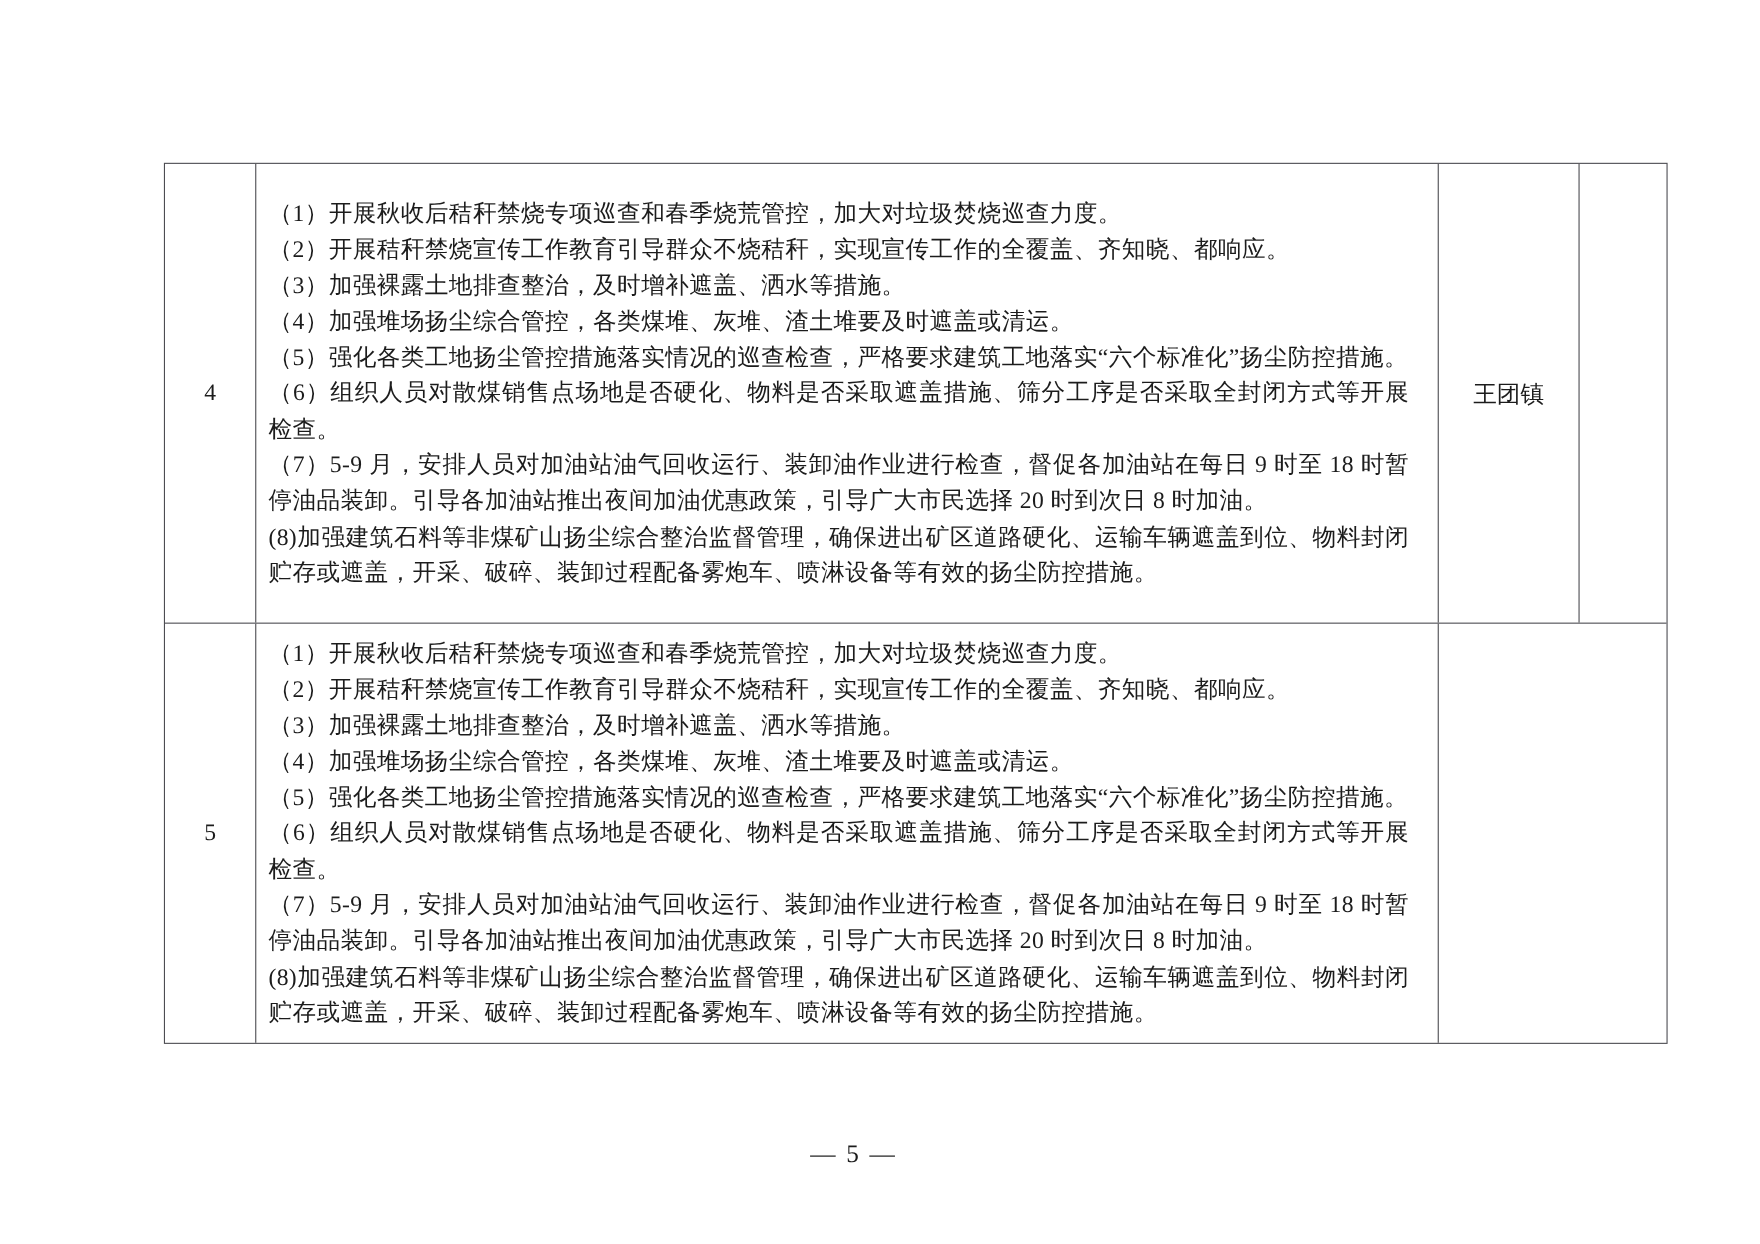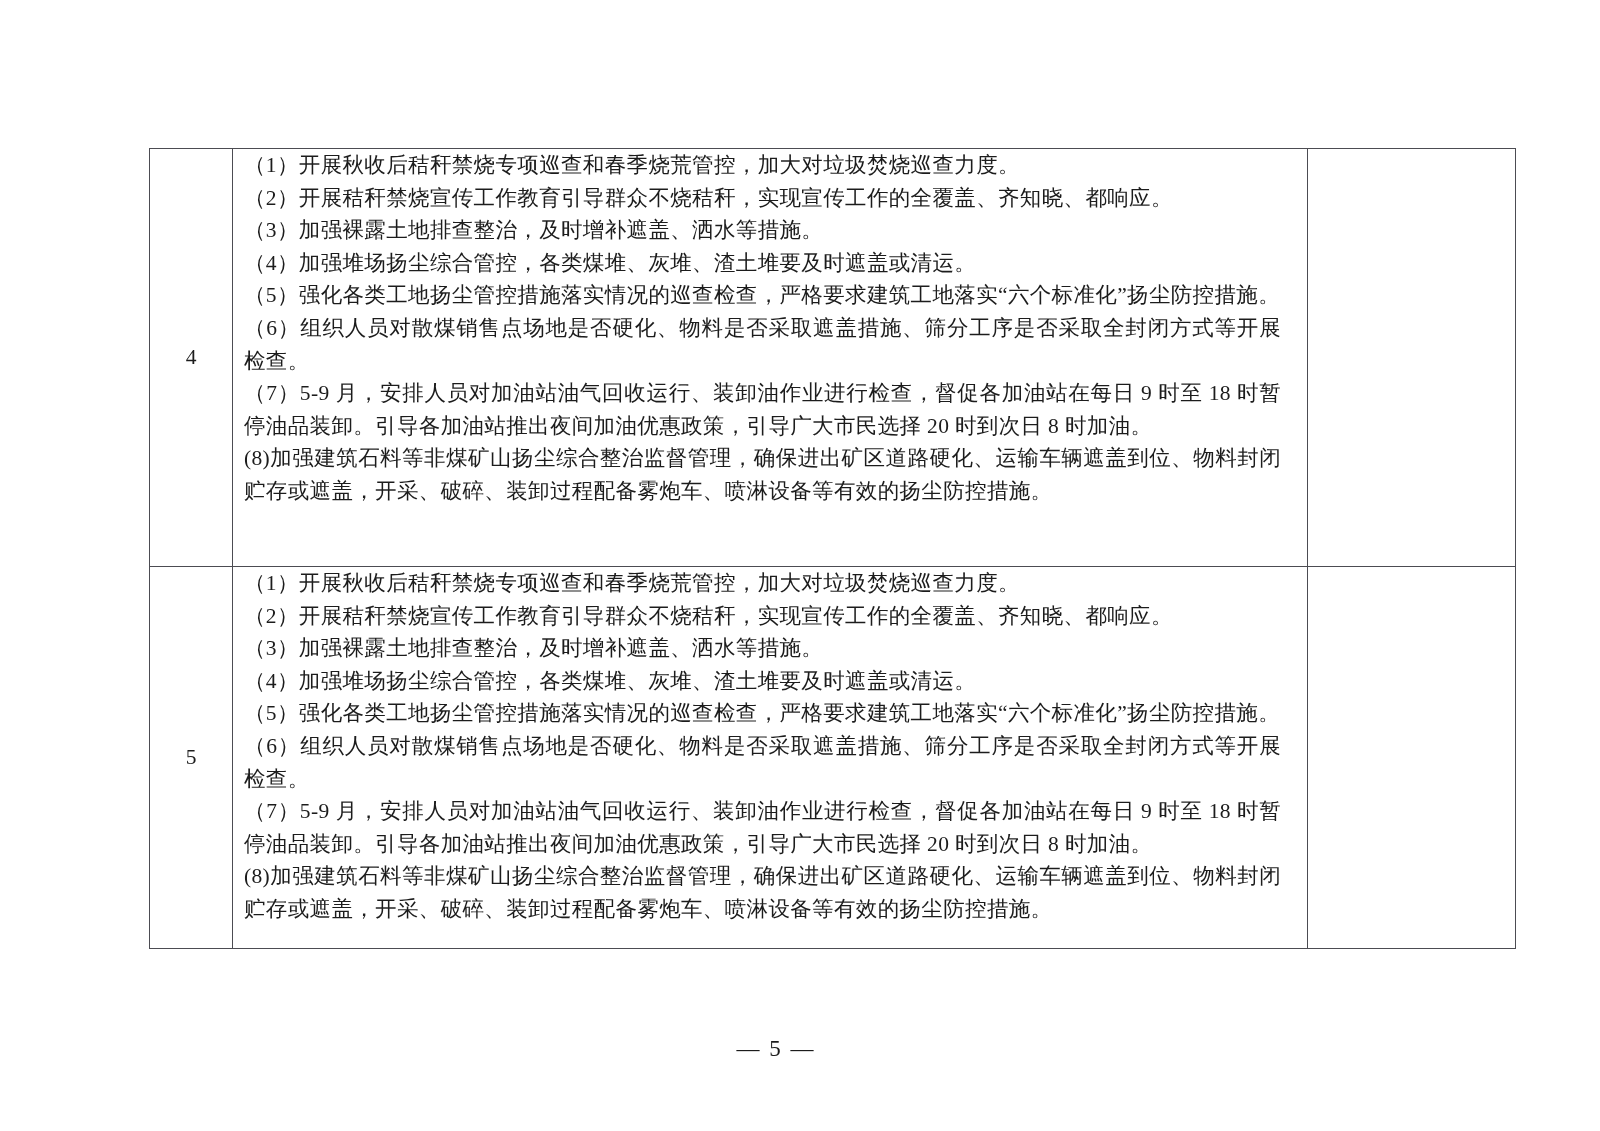--- a/index.html
+++ b/index.html
@@ -43,20 +43,21 @@
   .c-num, .c-unit {
     display: flex;
     align-items: center;
     justify-content: center;
     font-size: 21.5px;
     white-space: nowrap;
   }
   .c-content {
     display: flex;
     flex-direction: column;
+    justify-content: center;
     padding: 0 26px 0 11px;
   }
   .c-content p {
     margin: 0;
     font-size: 21.5px;
     line-height: 32.6px;
     letter-spacing: 0.35px;
     text-align: justify;
   }
   .page-number {
@@ -82,20 +83,21 @@
       <div class="cell c-content">
         <p>（1）开展秋收后秸秆禁烧专项巡查和春季烧荒管控，加大对垃圾焚烧巡查力度。</p>
         <p>（2）开展秸秆禁烧宣传工作教育引导群众不烧秸秆，实现宣传工作的全覆盖、齐知晓、都响应。</p>
         <p>（3）加强裸露土地排查整治，及时增补遮盖、洒水等措施。</p>
         <p>（4）加强堆场扬尘综合管控，各类煤堆、灰堆、渣土堆要及时遮盖或清运。</p>
         <p>（5）强化各类工地扬尘管控措施落实情况的巡查检查，严格要求建筑工地落实“六个标准化”扬尘防控措施。</p>
         <p>（6）组织人员对散煤销售点场地是否硬化、物料是否采取遮盖措施、筛分工序是否采取全封闭方式等开展检查。</p>
         <p>（7）5-9 月，安排人员对加油站油气回收运行、装卸油作业进行检查，督促各加油站在每日 9 时至 18 时暂停油品装卸。引导各加油站推出夜间加油优惠政策，引导广大市民选择 20 时到次日 8 时加油。</p>
         <p>(8)加强建筑石料等非煤矿山扬尘综合整治监督管理，确保进出矿区道路硬化、运输车辆遮盖到位、物料封闭贮存或遮盖，开采、破碎、装卸过程配备雾炮车、喷淋设备等有效的扬尘防控措施。</p>
       </div>
+      <div class="cell c-unit">王团镇</div>
       <div class="cell c-blank"></div>
     </div>
 
     <div class="t-row second">
       <div class="cell c-num">5</div>
       <div class="cell c-content">
         <p>（1）开展秋收后秸秆禁烧专项巡查和春季烧荒管控，加大对垃圾焚烧巡查力度。</p>
         <p>（2）开展秸秆禁烧宣传工作教育引导群众不烧秸秆，实现宣传工作的全覆盖、齐知晓、都响应。</p>
         <p>（3）加强裸露土地排查整治，及时增补遮盖、洒水等措施。</p>
         <p>（4）加强堆场扬尘综合管控，各类煤堆、灰堆、渣土堆要及时遮盖或清运。</p>

